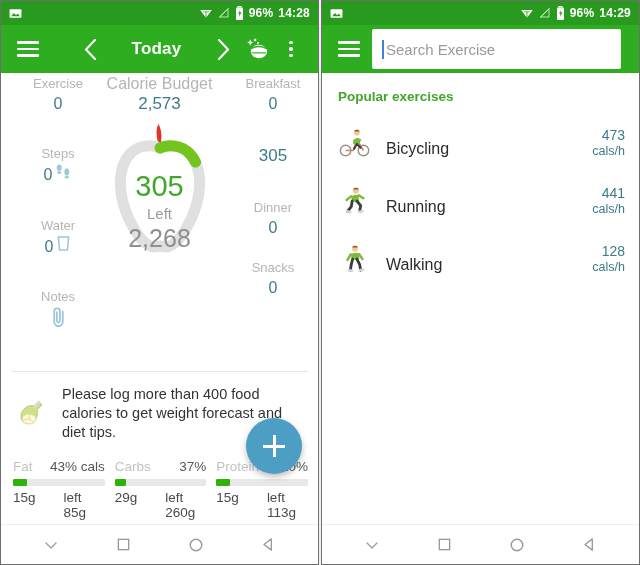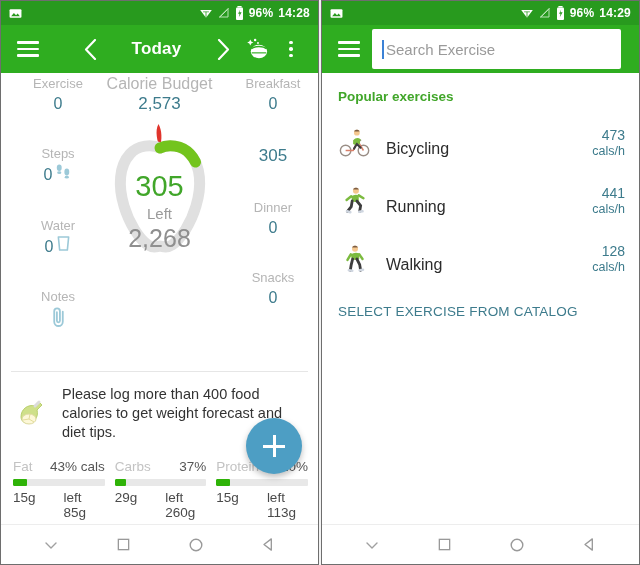--- a/index.html
+++ b/index.html
@@ -332,21 +332,21 @@
             <div class="stat-label">Breakfast</div>
             <div class="stat-val">0</div>
           </div>
           <div class="stat" style="margin-top:16px">
             <div class="stat-val big">305</div>
           </div>
           <div class="stat" style="margin-top:18px">
             <div class="stat-label">Dinner</div>
             <div class="stat-val">0</div>
           </div>
-          <div class="stat" style="margin-top:16px">
+          <div class="stat" style="margin-top:6px">
             <div class="stat-label">Snacks</div>
             <div class="stat-val">0</div>
           </div>
         </div>
 
         <div class="apple">
           <svg width="136" height="150" viewBox="0 0 136 150">
 
             <path d="M66.5 6 C70 12 70.5 22 67.5 30 C65.5 23 62.5 13 66.5 6 Z" fill="#e0342c"></path>
 
@@ -567,21 +567,20 @@
             <path d="M22 28 l3.5 -.5" stroke="#cfd6e0" stroke-width="2.8" stroke-linecap="round"></path>
           </svg>
         </div>
         <div class="ex-name">Walking</div>
         <div class="ex-cal">
           <div class="ex-cal-num">128</div>
           <div class="ex-cal-unit">cals/h</div>
         </div>
       </div>
 
-      <div class="catalog-link">SELECT EXERCISE FROM CATALOG</div>
     </div>
 
     <div class="navbar">
       <div class="navbtn">
         <svg width="16" height="16" viewBox="0 0 16 16">
             <path d="M3 6 L8 11 L13 6" fill="none" stroke="#a0a0a0" stroke-width="1.4" stroke-linecap="round" stroke-linejoin="round"></path>
           </svg>
       </div>
       <div class="navbtn">
         <svg width="15" height="15" viewBox="0 0 16 16">

